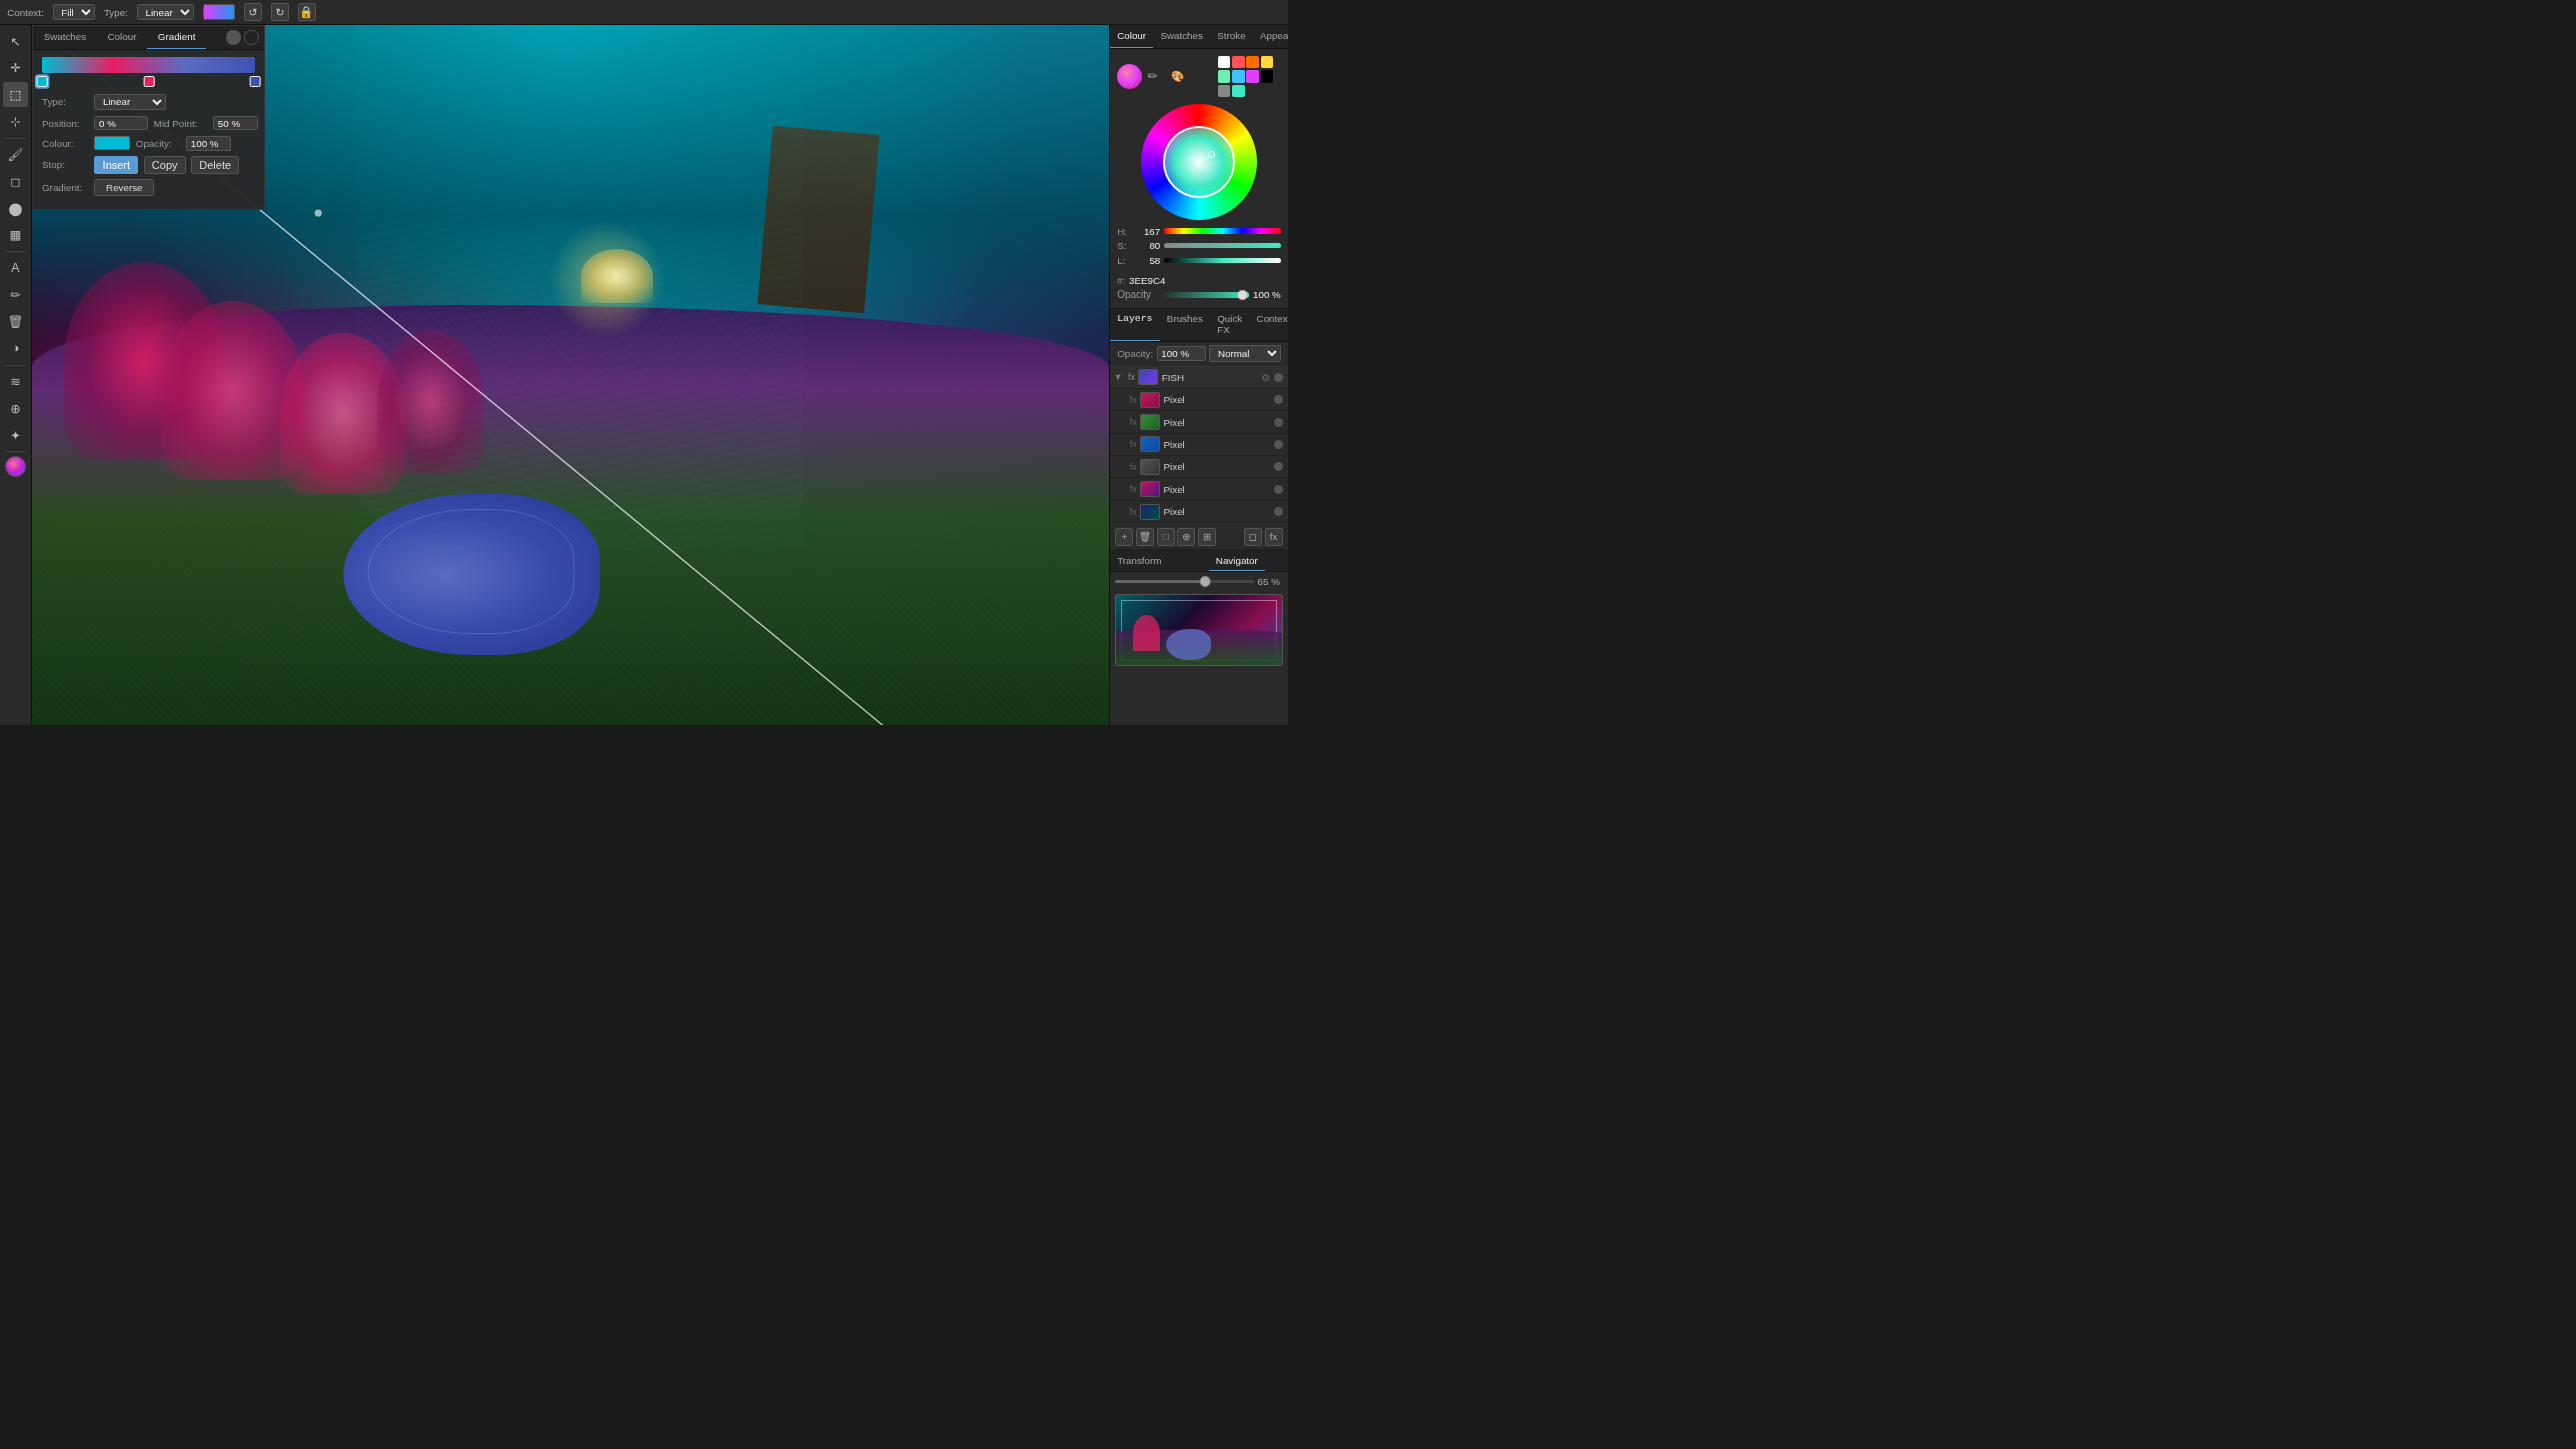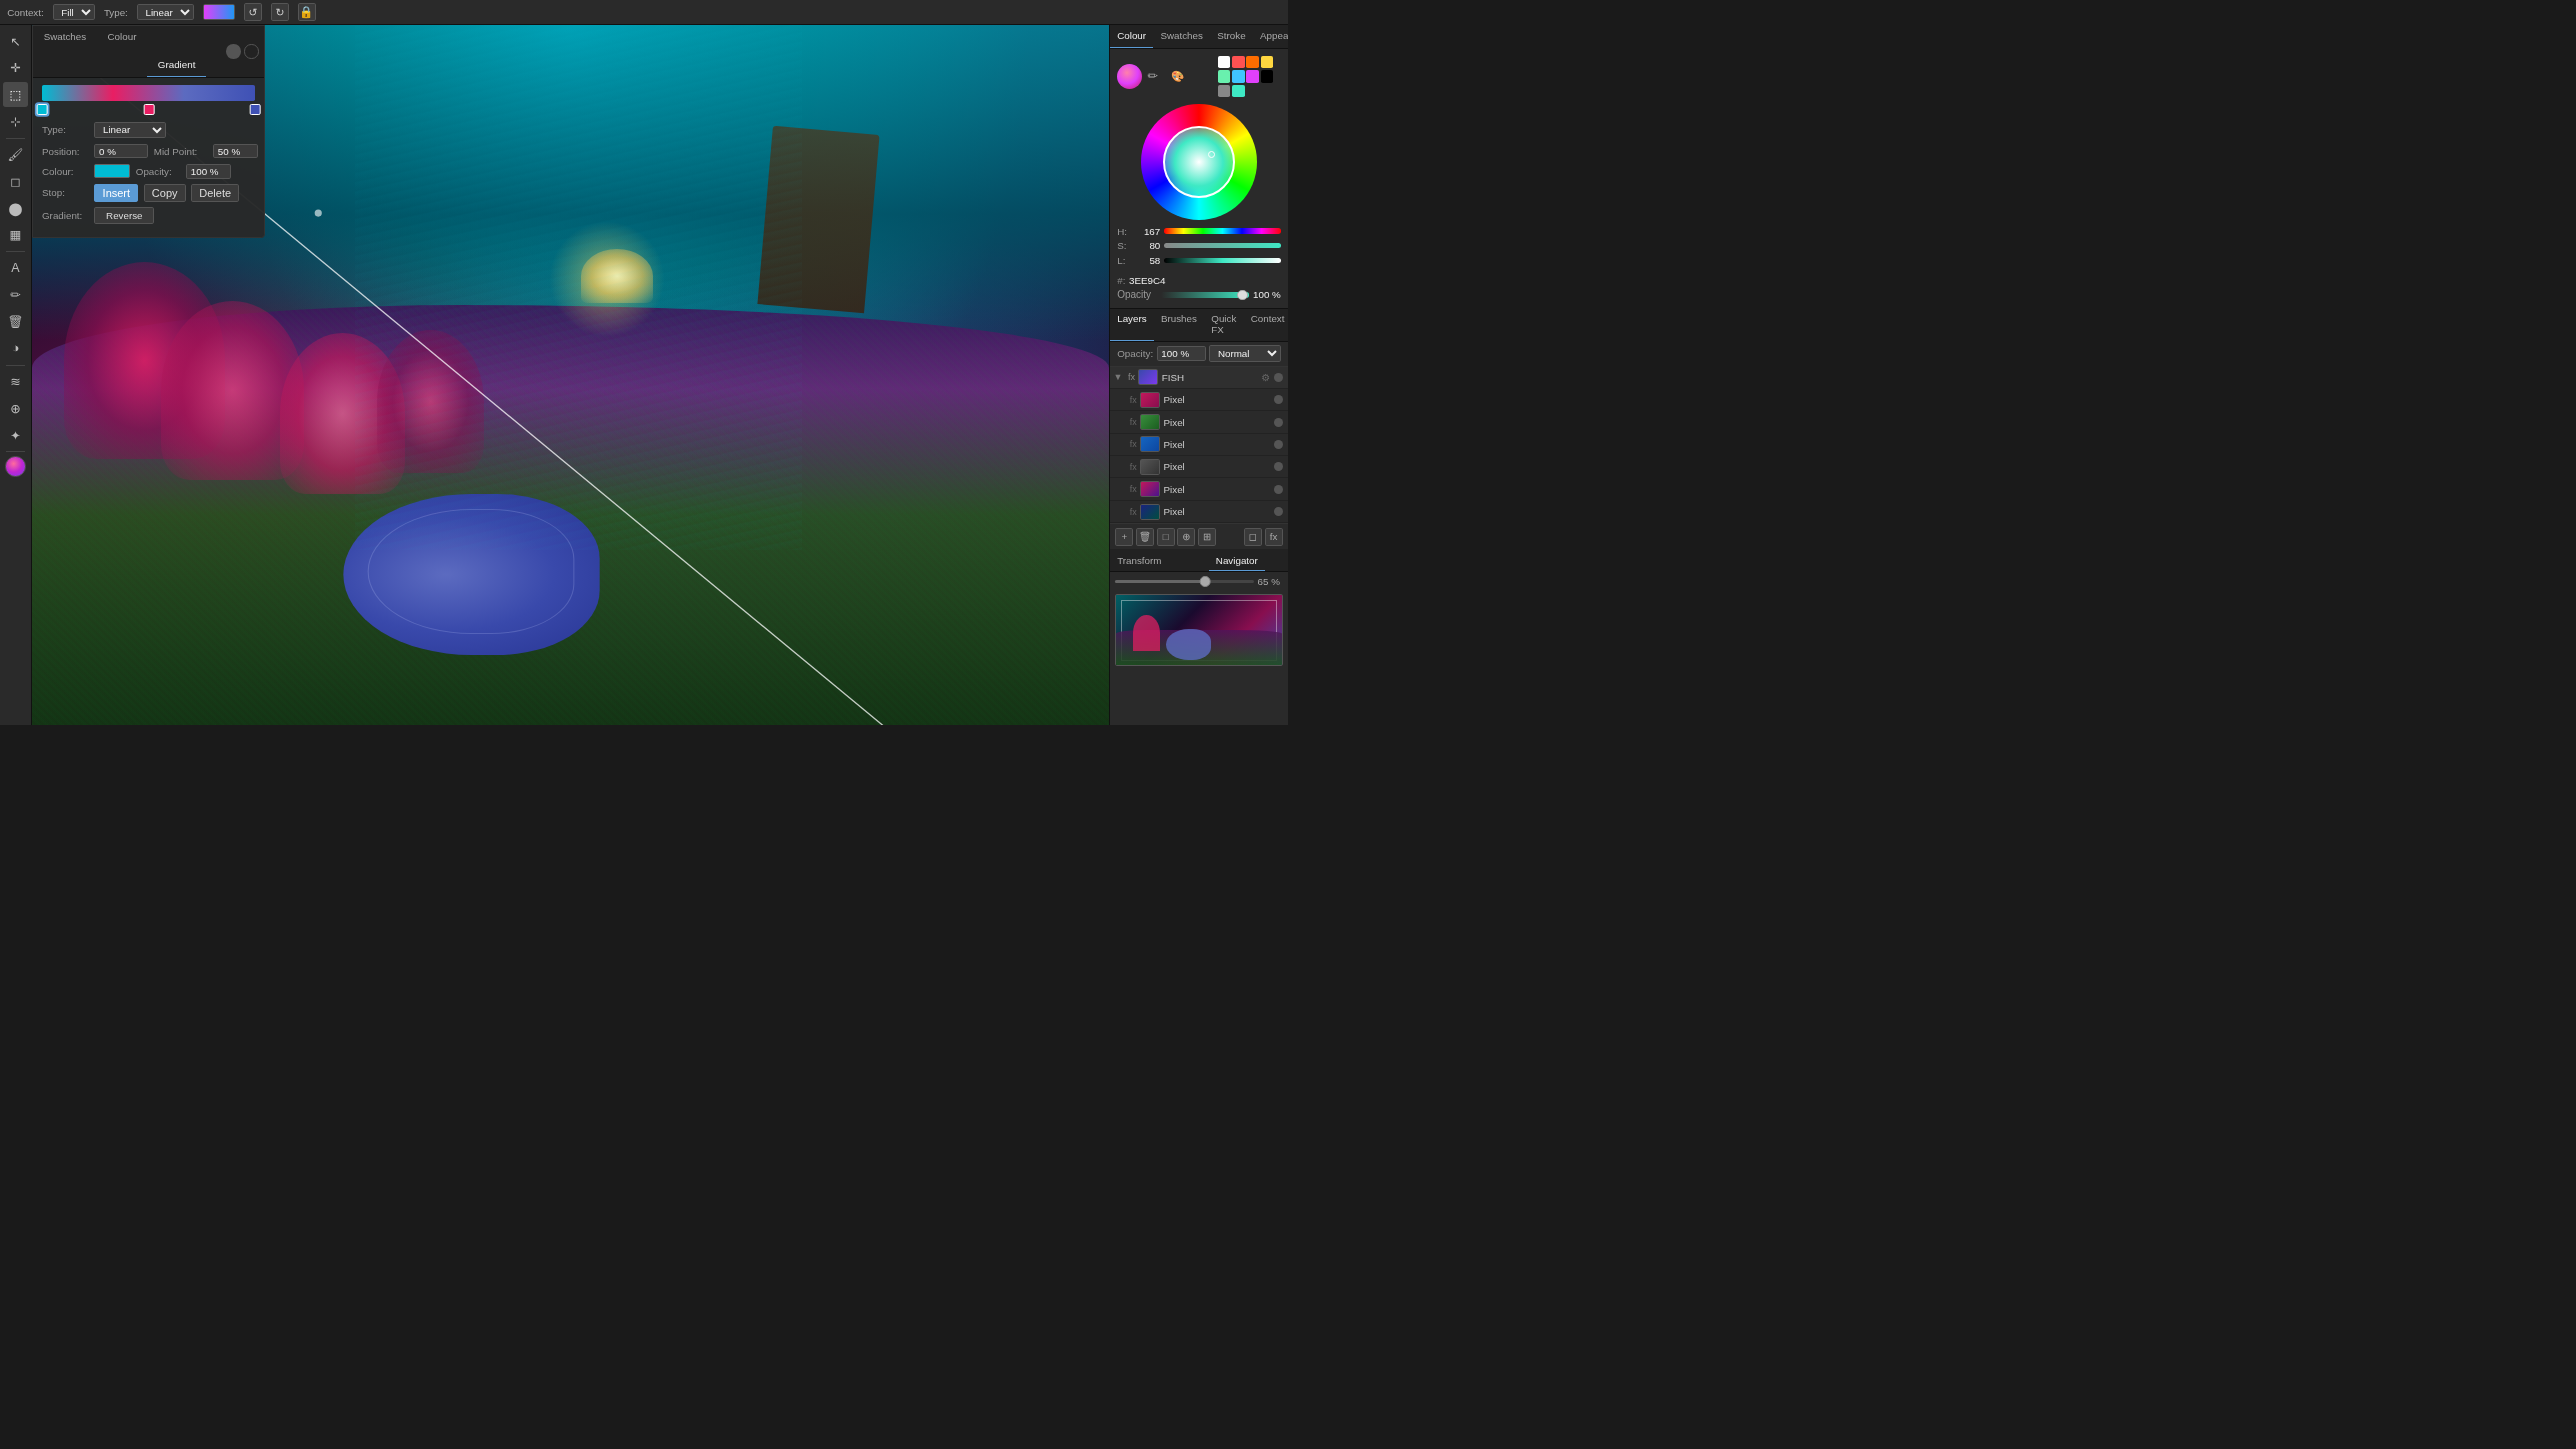--- a/index.html
+++ b/index.html
@@ -145,21 +145,20 @@
     .panel-tab {
       padding: 5.4px 10.7px;
       font-size: 9.8px;
       color: #aaa;
       cursor: pointer;
       border-bottom: 1.8px solid transparent;
     }
     .panel-tab.active {
       color: #eee;
       border-bottom: 1.8px solid #5b9bd5;
-      margin-top: 28px;
     }
     .panel-tab-icons {
       margin-left: auto;
       display: flex;
       align-items: center;
       padding-right: 5.4px;
       gap: 3.6px;
     }
     .panel-tab-icon {
       width: 14.3px; height: 14.3px;
@@ -422,20 +421,21 @@
     .layers-tab {
       padding: 4.5px 7.2px;
       font-size: 9.8px;
       color: #aaa;
       cursor: pointer;
       border-bottom: 1.8px solid transparent;
     }
     .layers-tab.active {
       color: #eee;
       border-bottom: 1.8px solid #5b9bd5;
+      font-family: Liberation Mono, monospace;
     }
 
     .layers-controls {
       display: flex;
       align-items: center;
       padding: 3.6px 7.2px;
       gap: 3.6px;
       border-bottom: 0.9px solid #333;
     }
     .layers-opacity {

